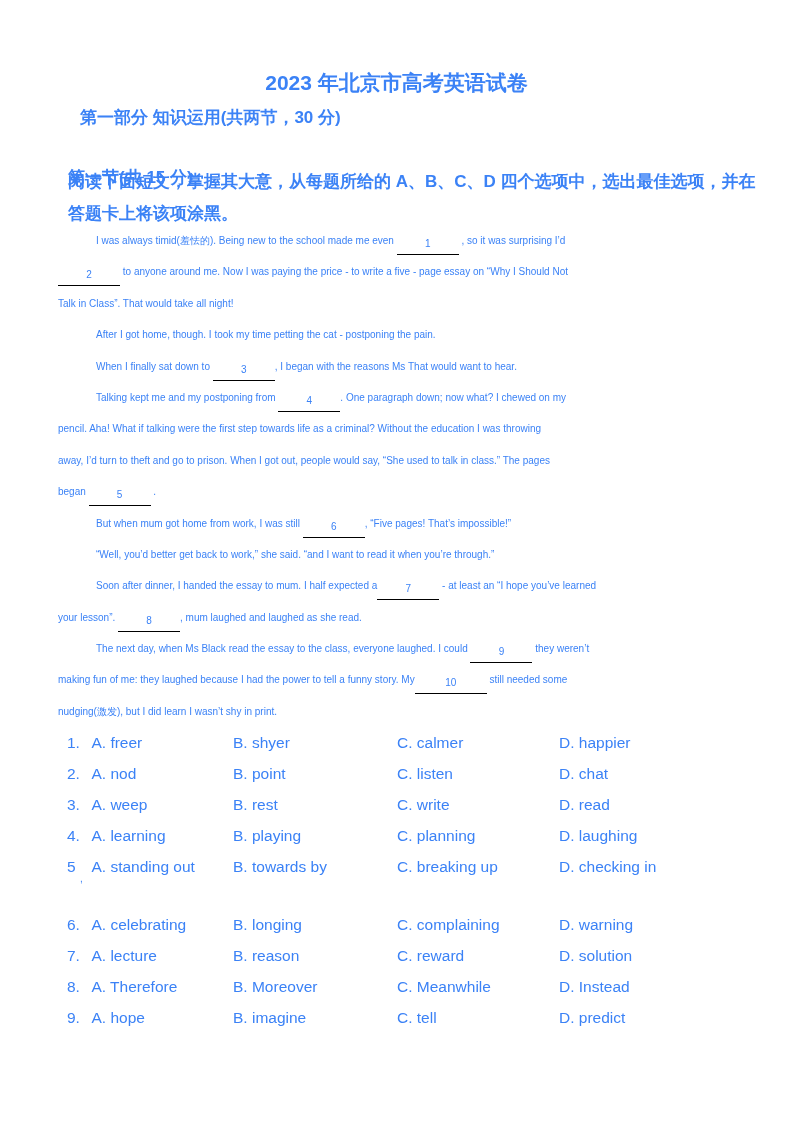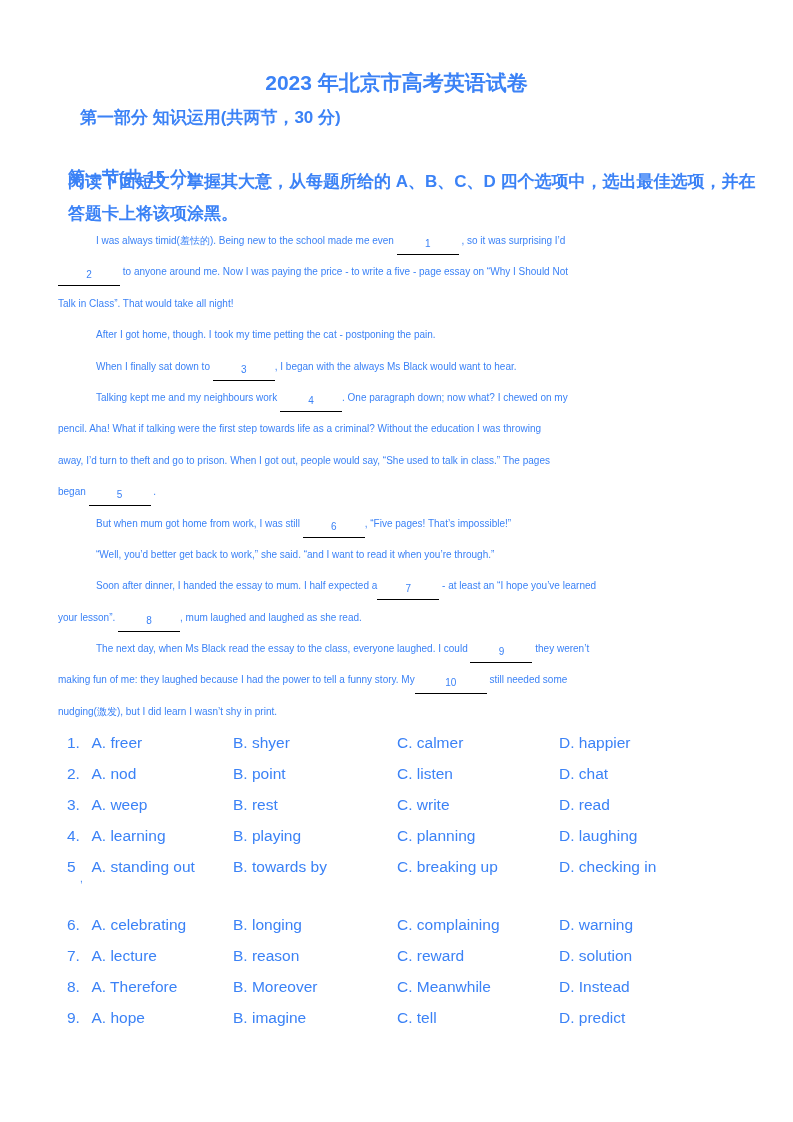--- a/index.html
+++ b/index.html
@@ -85,22 +85,22 @@
   <h1 class="title">2023 年北京市高考英语试卷</h1>
   <div class="heading h-part">第一部分  知识运用(共两节，30 分)</div>
   <div class="heading h-sec">第一节(共 15 分)</div>
   <div class="heading h-ins1">阅读下面短文，掌握其大意，从每题所给的 A、B、C、D 四个选项中，选出最佳选项，并在</div>
   <div class="heading h-ins2">答题卡上将该项涂黑。</div>
   <div class="passage">
       <div class="pline indent"><span>I was always timid(羞怯的). Being new to the school made me even </span><span class="blank">1</span><span> , so it was surprising I’d</span></div>
       <div class="pline"><span class="blank">2</span><span> to anyone around me. Now I was paying the price - to write a five - page essay on “Why I Should Not</span></div>
       <div class="pline"><span>Talk in Class”. That would take all night!</span></div>
       <div class="pline indent"><span>After I got home, though. I took my time petting the cat - postponing the pain.</span></div>
-      <div class="pline indent"><span>When I finally sat down to </span><span class="blank">3</span><span>, I began with the always Ms Black would want to hear.</span></div>
-      <div class="pline indent"><span>Talking kept me and my neighbours work </span><span class="blank">4</span><span>. One paragraph down; now what? I chewed on my</span></div>
+      <div class="pline indent"><span>When I finally sat down to </span><span class="blank">3</span><span>, I began with the reasons Ms That would want to hear.</span></div>
+      <div class="pline indent"><span>Talking kept me and my postponing from </span><span class="blank">4</span><span>. One paragraph down; now what? I chewed on my</span></div>
       <div class="pline"><span>pencil. Aha! What if talking were the first step towards life as a criminal? Without the education I was throwing</span></div>
       <div class="pline"><span>away, I’d turn to theft and go to prison. When I got out, people would say, “She used to talk in class.” The pages</span></div>
       <div class="pline"><span>began </span><span class="blank">5</span><span> .</span></div>
       <div class="pline indent"><span>But when mum got home from work, I was still </span><span class="blank">6</span><span>, “Five pages! That’s impossible!”</span></div>
       <div class="pline indent"><span>“Well, you’d better get back to work,” she said. “and I want to read it when you’re through.”</span></div>
       <div class="pline indent"><span>Soon after dinner, I handed the essay to mum. I half expected a</span><span class="blank">7</span><span> - at least an “I hope you’ve learned</span></div>
       <div class="pline"><span>your lesson”. </span><span class="blank">8</span><span>, mum laughed and laughed as she read.</span></div>
       <div class="pline indent"><span>The next day, when Ms Black read the essay to the class, everyone laughed. I could </span><span class="blank">9</span><span> they weren’t</span></div>
       <div class="pline"><span>making fun of me: they laughed because I had the power to tell a funny story. My</span><span class="blank wide">10</span><span> still needed some</span></div>
       <div class="pline"><span>nudging(激发), but I did learn I wasn’t shy in print.</span></div>

